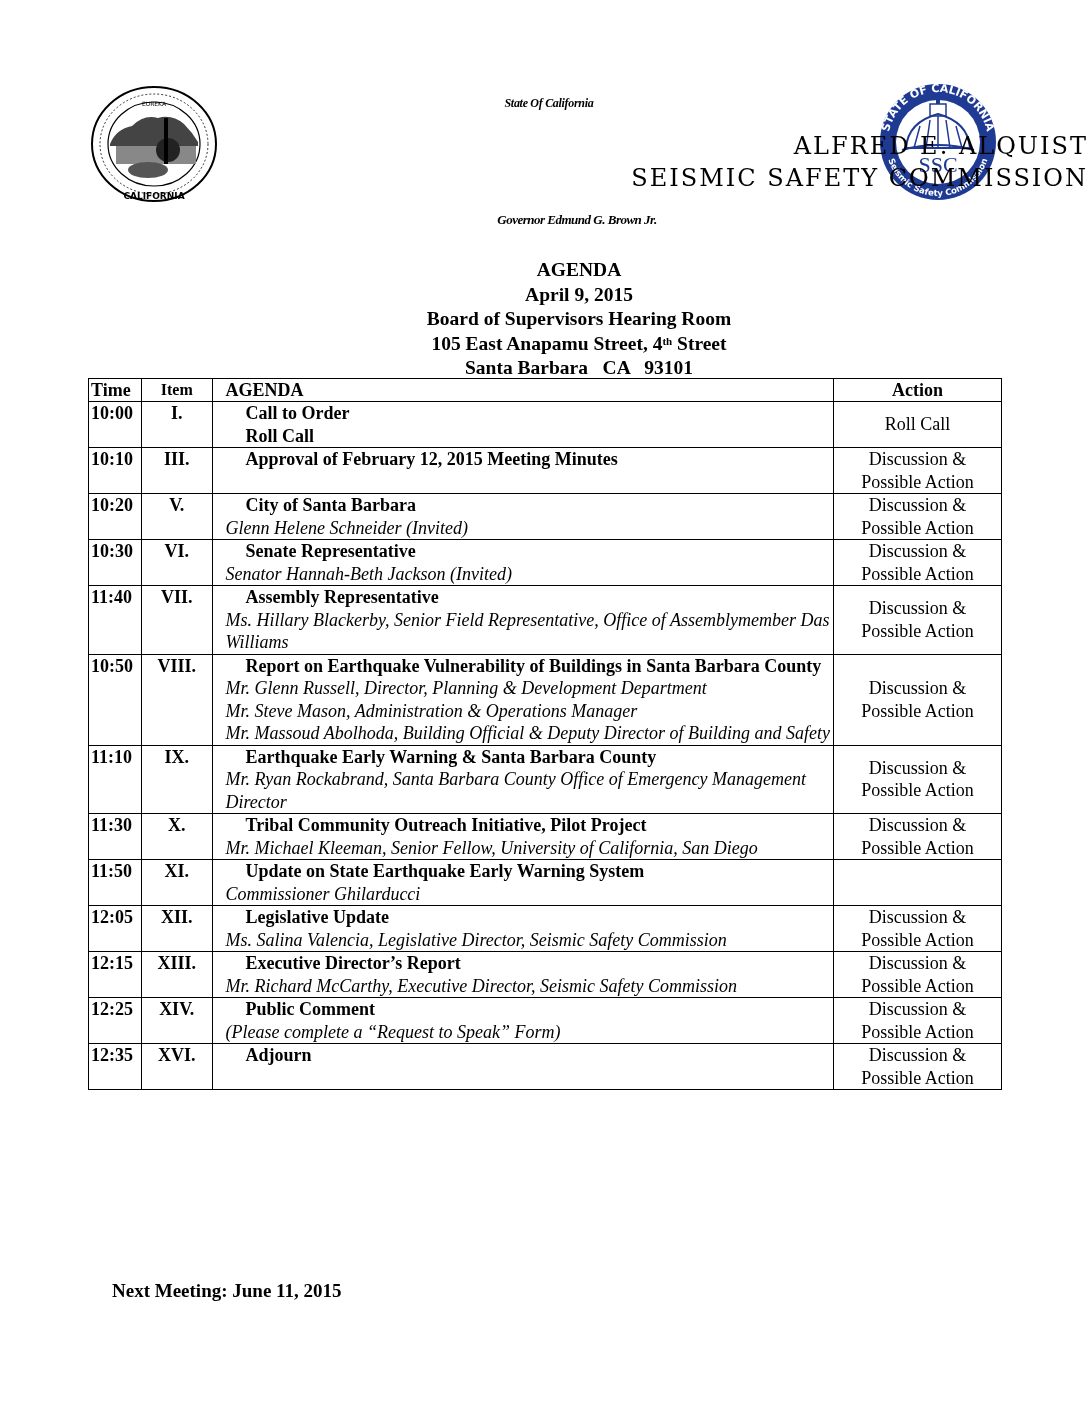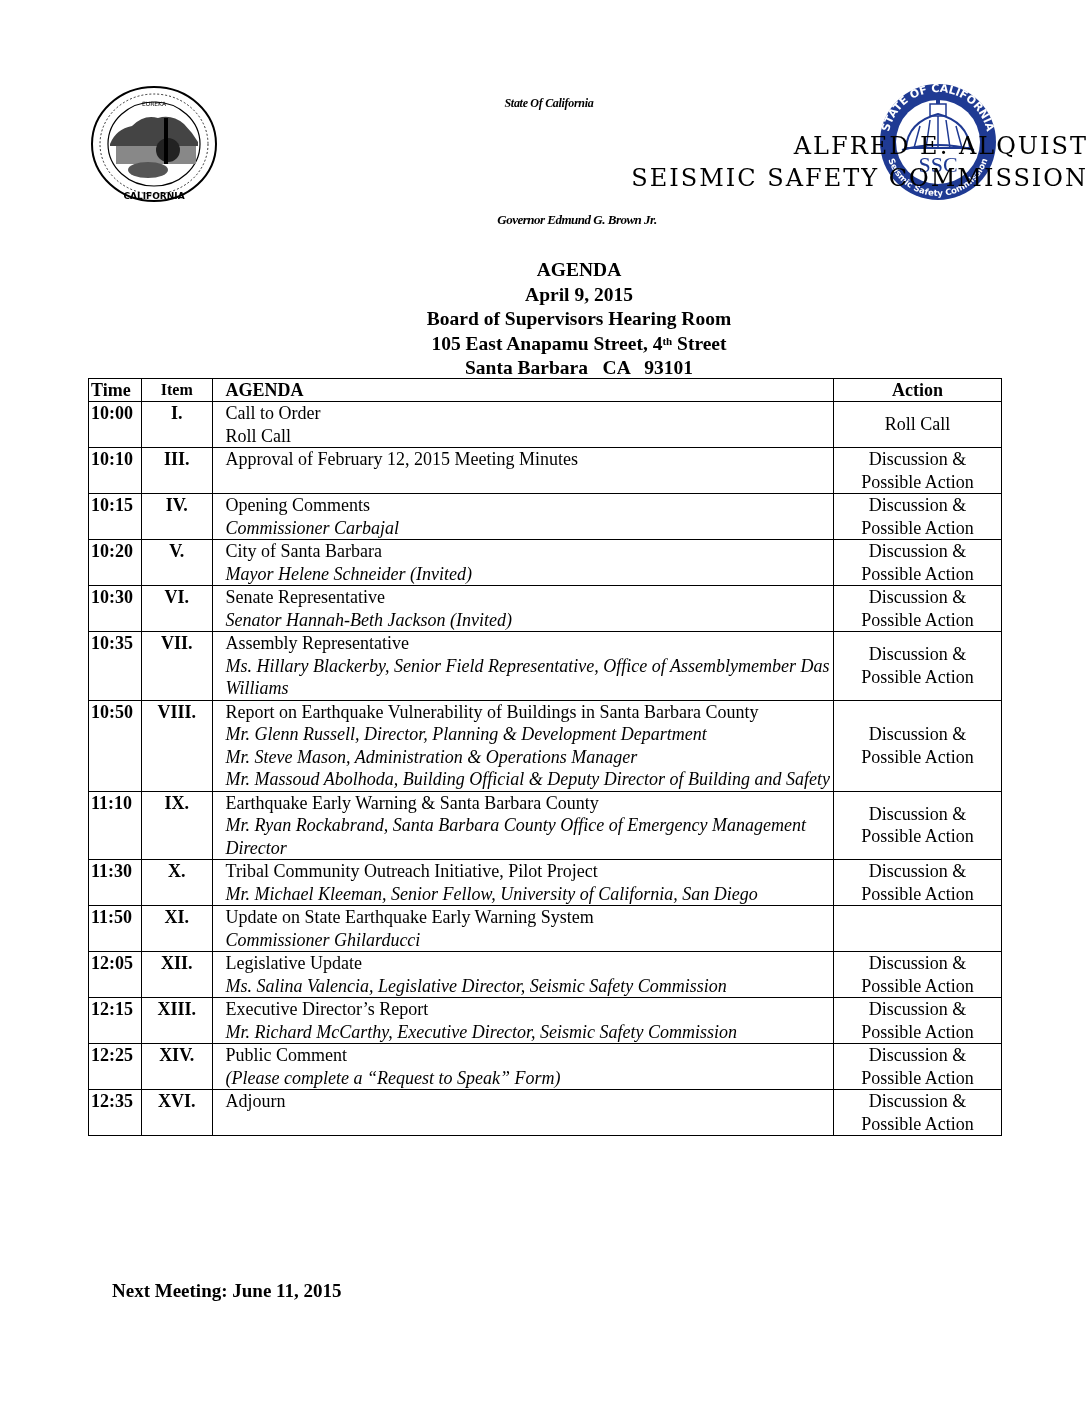--- a/index.html
+++ b/index.html
@@ -28,21 +28,21 @@
                    font-size:18px; line-height:22.5px; }
     table.agenda td, table.agenda th { border:1.5px solid #000; vertical-align:top; padding:0 2px; }
     table.agenda th { font-weight:bold; height:22px; line-height:22px; }
     .c-time { width:48px; font-weight:bold; text-align:left;margin-left:12px; }
     .c-item { width:66px; font-weight:bold; text-align:center; }
     .c-agenda { width:612px; padding-left:13px !important; text-align:left; }
     .c-action { width:164px; text-align:center; vertical-align:middle !important; font-weight:normal; }
     th.c-time, th.c-agenda { text-align:left; }
     th.c-item { font-size:16px; }
     th.c-action { text-align:center; }
-    .title { font-weight:normal; }
+    .title { font-weight:bold;margin-left:20px; }
     .sub { font-style:italic; }
     .action-text { white-space:pre-line; }
 
     .next-meeting { position:absolute; left:112px; top:1280px; font-weight:bold; font-size:19px; }
   </style>
 </head>
 <body>
 
 <svg class="seal-left" viewBox="0 0 132 120">
   <ellipse cx="66" cy="60" rx="62" ry="57" fill="#fff" stroke="#000" stroke-width="2"></ellipse>
@@ -112,51 +112,41 @@
         <td class="c-time">10:10</td>
         <td class="c-item">III.</td>
         <td class="c-agenda">
           <div class="title">Approval of February 12, 2015 Meeting Minutes</div>
           <div>&nbsp;</div>
         </td>
         <td class="c-action"><span class="action-text">Discussion &amp;
 Possible Action</span></td>
       </tr>
       <tr>
-        <td class="c-time">10:15</td>
-        <td class="c-item">IV.</td>
-        <td class="c-agenda">
-          <div class="title">Opening Comments</div>
-          <div class="sub">Commissioner Carbajal</div>
-        </td>
-        <td class="c-action"><span class="action-text">Discussion &amp;
-Possible Action</span></td>
-      </tr>
-      <tr>
         <td class="c-time">10:20</td>
         <td class="c-item">V.</td>
         <td class="c-agenda">
           <div class="title">City of Santa Barbara</div>
-          <div class="sub">Mayor Helene Schneider (Invited)</div>
+          <div class="sub">Glenn Helene Schneider (Invited)</div>
         </td>
         <td class="c-action"><span class="action-text">Discussion &amp;
 Possible Action</span></td>
       </tr>
       <tr>
         <td class="c-time">10:30</td>
         <td class="c-item">VI.</td>
         <td class="c-agenda">
           <div class="title">Senate Representative</div>
           <div class="sub">Senator Hannah-Beth Jackson (Invited)</div>
         </td>
         <td class="c-action"><span class="action-text">Discussion &amp;
 Possible Action</span></td>
       </tr>
       <tr>
-        <td class="c-time">10:35</td>
+        <td class="c-time">11:40</td>
         <td class="c-item">VII.</td>
         <td class="c-agenda">
           <div class="title">Assembly Representative</div>
           <div class="sub">Ms. Hillary Blackerby, Senior Field Representative, Office of Assemblymember Das Williams</div>
         </td>
         <td class="c-action"><span class="action-text">Discussion &amp;
 Possible Action</span></td>
       </tr>
       <tr>
         <td class="c-time">10:50</td>

